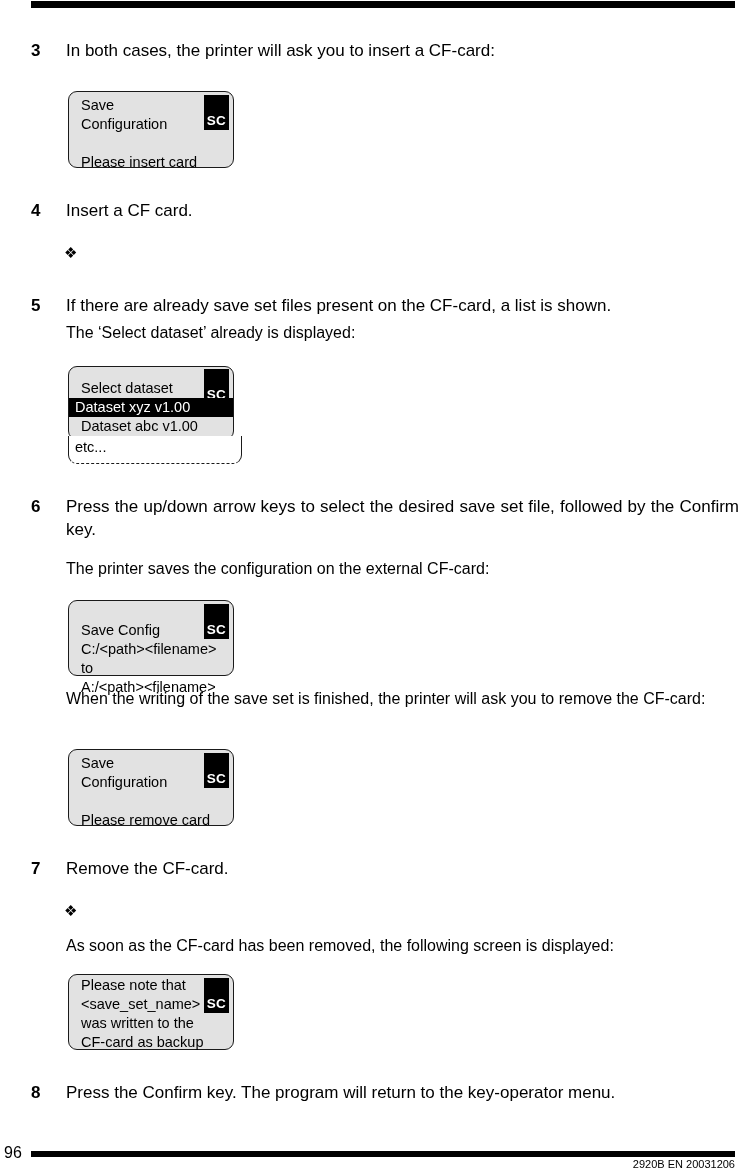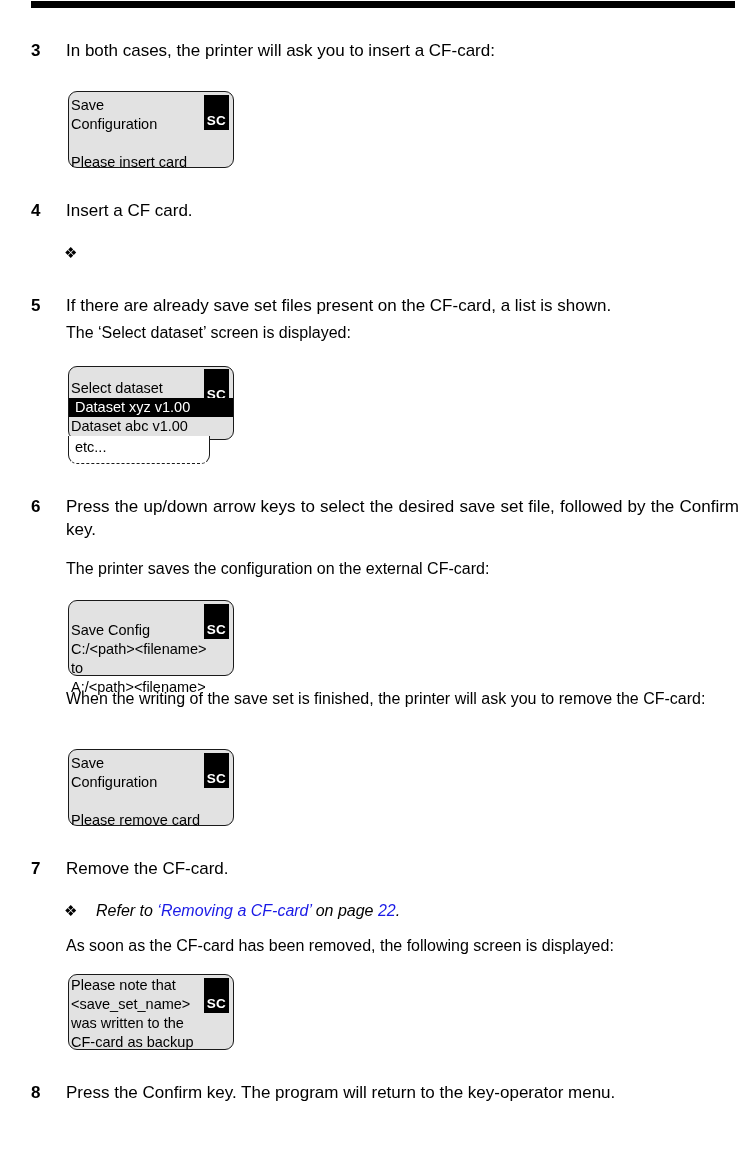--- a/index.html
+++ b/index.html
@@ -151,21 +151,21 @@
     background: #e2e2e2;
     border: 1.4px solid #1a1a1a;
     border-radius: 9px;
     font-size: 14.5px;
     line-height: 19px;
     color: #000000;
     overflow: visible;
   }
   .lcd-line {
     position: relative;
-    padding-left: 2px;
+    padding-left: 12px;
     height: 19px;
     white-space: nowrap;
   }
   .lcd-line.blank { color: transparent; }
   .lcd-line.selected {
     background: #000000;
     color: #ffffff;
     padding-left: 6px;
     margin-left: 0;
   }
@@ -225,31 +225,31 @@
     </div>
 
     <div class="note" style="top:242px;">
       <span class="note-bullet">❖</span>
     </div>
 
     <div class="step" style="top:294px;">
       <div class="step-num">5</div>
       <div class="step-text">If there are already save set files present on the CF-card, a list is shown.</div>
     </div>
-    <div class="para" style="top:322px;">The ‘Select dataset’ screen is displayed:</div>
+    <div class="para" style="top:322px;">The ‘Select dataset’ already is displayed:</div>
 
     <div class="lcd" style="left:68px; top:366px; width:166px; height:74px; border-bottom-left-radius:9px; border-bottom-right-radius:9px;">
       <div class="sc-badge" style="right:4px; top:2px;">SC</div>
       <div class="lcd-line" style="margin-top:12px;">Select dataset</div>
       <div class="lcd-line selected">Dataset xyz v1.00</div>
       <div class="lcd-line">Dataset abc v1.00</div>
       <div class="lcd-line">Dataset def v1.00</div>
     </div>
 
-    <div class="lcd-more" style="left:68px; top:436px; width:142px; height:28px;">
+    <div class="lcd-more" style="left:68px; top:436px; width:174px; height:28px;">
       <div class="lcd-line" style="margin-top:2px;">etc...</div>
     </div>
 
     <div class="step" style="top:495px;">
       <div class="step-num">6</div>
       <div class="step-text justify">Press the up/down arrow keys to select the desired save set file, followed by the Confirm key.</div>
     </div>
     <div class="para" style="top:558px;">The printer saves the configuration on the external CF-card:</div>
 
     <div class="lcd" style="left:68px; top:600px; width:166px; height:76px;">
@@ -270,34 +270,38 @@
       <div class="lcd-line">Please remove card</div>
     </div>
 
     <div class="step" style="top:857px;">
       <div class="step-num">7</div>
       <div class="step-text">Remove the CF-card.</div>
     </div>
 
     <div class="note" style="top:900px;">
       <span class="note-bullet">❖</span>
-      <span class="note-text"><span>Refer to </span><span class="link">‘Removing a CF-card’</span><span> on page </span><span class="link">22</span><span>.</span></span>
     </div>
 
     <div class="para" style="top:935px;">As soon as the CF-card has been removed, the following screen is displayed:</div>
 
     <div class="lcd" style="left:68px; top:974px; width:166px; height:76px;">
       <div class="sc-badge" style="right:4px; top:3px;">SC</div>
       <div class="lcd-line" style="margin-top:1px;">Please note that</div>
       <div class="lcd-line">&lt;save_set_name&gt;</div>
       <div class="lcd-line">was written to the</div>
       <div class="lcd-line">CF-card as backup</div>
     </div>
 
     <div class="step" style="top:1081px;">
       <div class="step-num">8</div>
       <div class="step-text">Press the Confirm key. The program will return to the key-operator menu.</div>
     </div>
 
   </div>
 
+  <div class="footer">
+    <div class="page-number">96</div>
+    <div class="footer-rule"></div>
+    <div class="doc-code">2920B EN 20031206</div>
+  </div>
 
 </div>
 
 </body></html>

